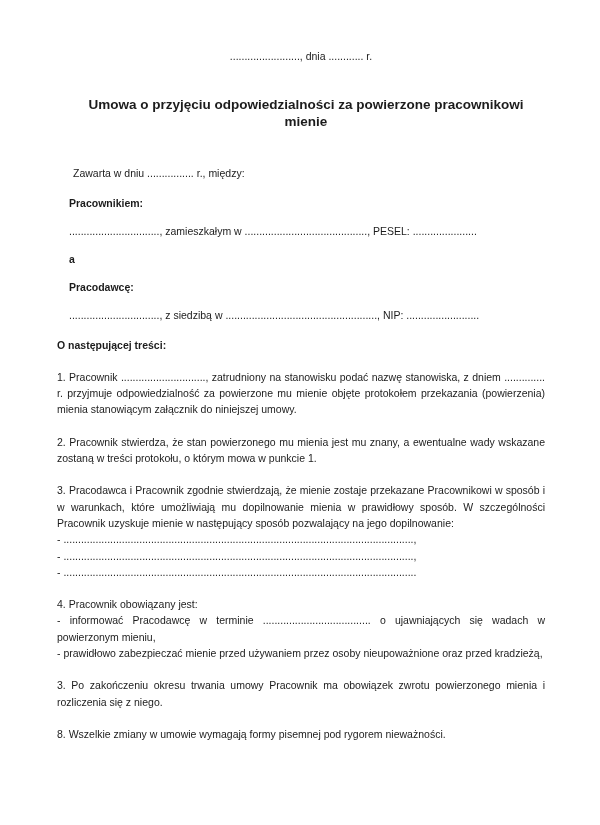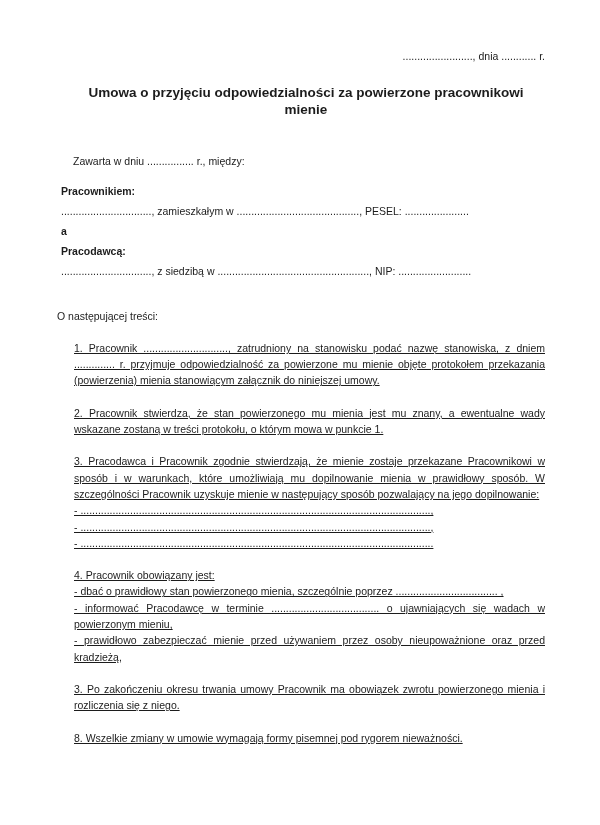--- a/index.html
+++ b/index.html
@@ -15,44 +15,44 @@
     margin: 0 auto;
     background: #ffffff;
     padding: 48px 55px 30px 57px;
     font-family: "Liberation Sans", "DejaVu Sans", sans-serif;
     font-size: 10.5px;
     line-height: 16.3px;
     color: #1c1c1c;
     overflow: hidden;
   }
   .date-line {
-    text-align: right;
-    margin: 0 0 20px 0;
+    text-align: center;
+    margin: 0 0 32px 0;
   }
   .doc-title {
     font-size: 13.5px;
     line-height: 17px;
     font-weight: bold;
     text-align: center;
     margin: 0 0 35px 10px;
   }
   .intro {
     margin: 0 0 13px 16px;
   }
   .parties p {
-    margin: 4px;
+    margin: 12px;
     line-height: 16px;
   }
   .bold { font-weight: bold; }
   .content-intro {
-    margin: 29px 0 0 0;
+    margin: 14px 0 0 0;
+    font-weight: bold;
   }
   .clause {
-    margin: 16px 0 0 17px;
-    text-decoration: underline;
+    margin: 16px 0 0 0;
   }
   .clause p {
     margin: 0;
   }
   .justify { text-align: justify; }
 </style>
 </head>
 <body>
 
 <div class="page">
@@ -60,40 +60,39 @@
   <div class="date-line">........................, dnia ............ r.</div>
 
   <h1 class="doc-title">Umowa o przyjęciu odpowiedzialności za powierzone pracownikowi mienie</h1>
 
   <p class="intro">Zawarta w dniu ................ r., między:</p>
 
   <div class="parties">
     <p class="bold">Pracownikiem:</p>
     <p>..............................., zamieszkałym w .........................................., PESEL: ......................</p>
     <p class="bold">a</p>
-    <p class="bold">Pracodawcą:</p>
+    <p class="bold">Pracodawcę:</p>
     <p>..............................., z siedzibą w ...................................................., NIP: .........................</p>
   </div>
 
   <p class="content-intro">O następującej treści:</p>
 
   <p class="clause justify">1. Pracownik ............................., zatrudniony na stanowisku podać nazwę stanowiska, z dniem .............. r. przyjmuje odpowiedzialność za powierzone mu mienie objęte protokołem przekazania (powierzenia) mienia stanowiącym załącznik do niniejszej umowy.</p>
 
   <p class="clause justify">2. Pracownik stwierdza, że stan powierzonego mu mienia jest mu znany, a ewentualne wady wskazane zostaną w treści protokołu, o którym mowa w punkcie 1.</p>
 
   <div class="clause">
     <p class="justify">3. Pracodawca i Pracownik zgodnie stwierdzają, że mienie zostaje przekazane Pracownikowi w sposób i w warunkach, które umożliwiają mu dopilnowanie mienia w prawidłowy sposób. W szczególności Pracownik uzyskuje mienie w następujący sposób pozwalający na jego dopilnowanie:</p>
     <p>- ........................................................................................................................,</p>
     <p>- ........................................................................................................................,</p>
     <p>- .........................................................................................................................</p>
   </div>
 
   <div class="clause">
     <p>4. Pracownik obowiązany jest:</p>
-    <p class="justify">- dbać o prawidłowy stan powierzonego mienia, szczególnie poprzez ................................... ,</p>
     <p class="justify">- informować Pracodawcę w terminie ..................................... o ujawniających się wadach w powierzonym mieniu,</p>
     <p class="justify">- prawidłowo zabezpieczać mienie przed używaniem przez osoby nieupoważnione oraz przed kradzieżą,</p>
   </div>
 
   <p class="clause justify">3. Po zakończeniu okresu trwania umowy Pracownik ma obowiązek zwrotu powierzonego mienia i rozliczenia się z niego.</p>
 
 
 
   <p class="clause">8. Wszelkie zmiany w umowie wymagają formy pisemnej pod rygorem nieważności.</p>
 

